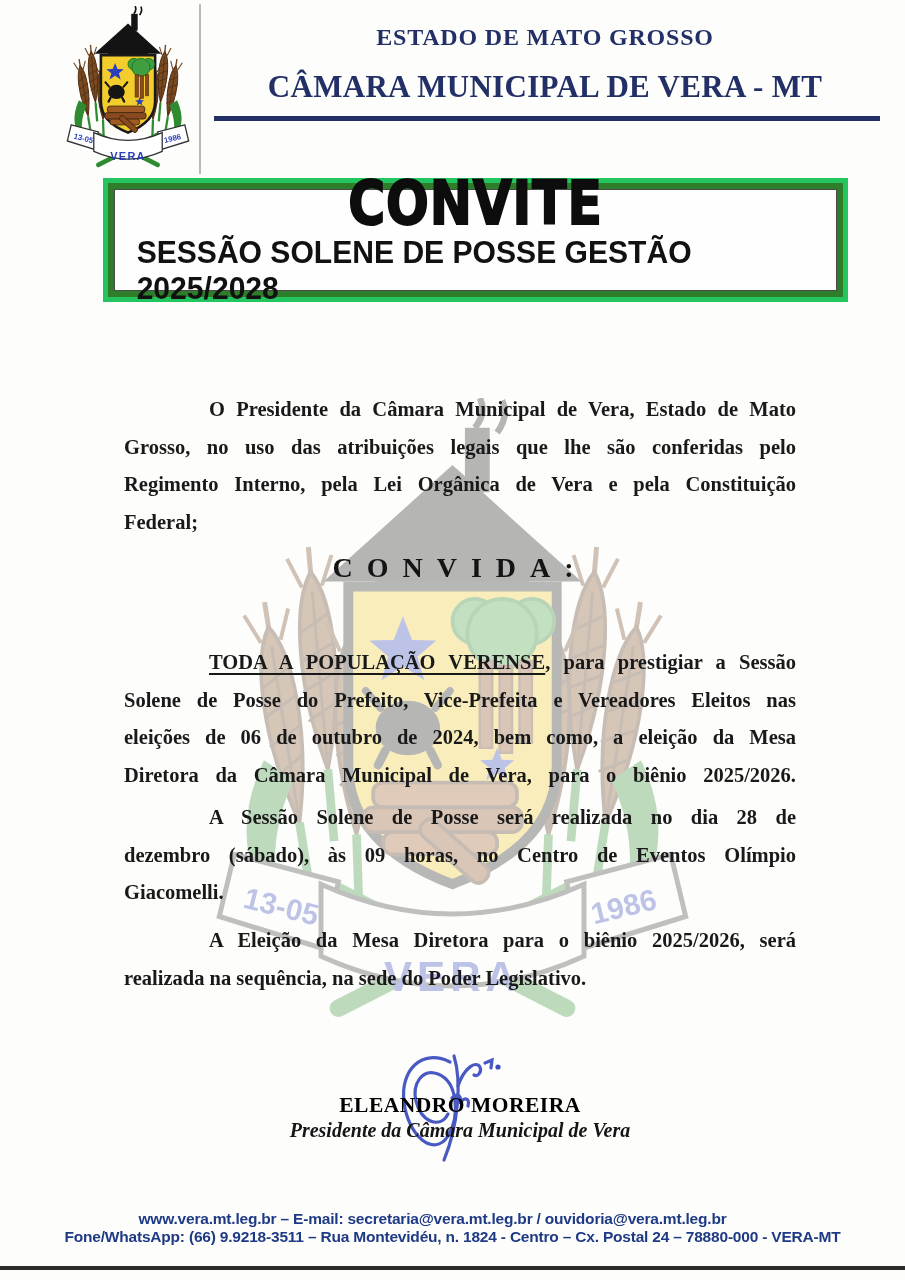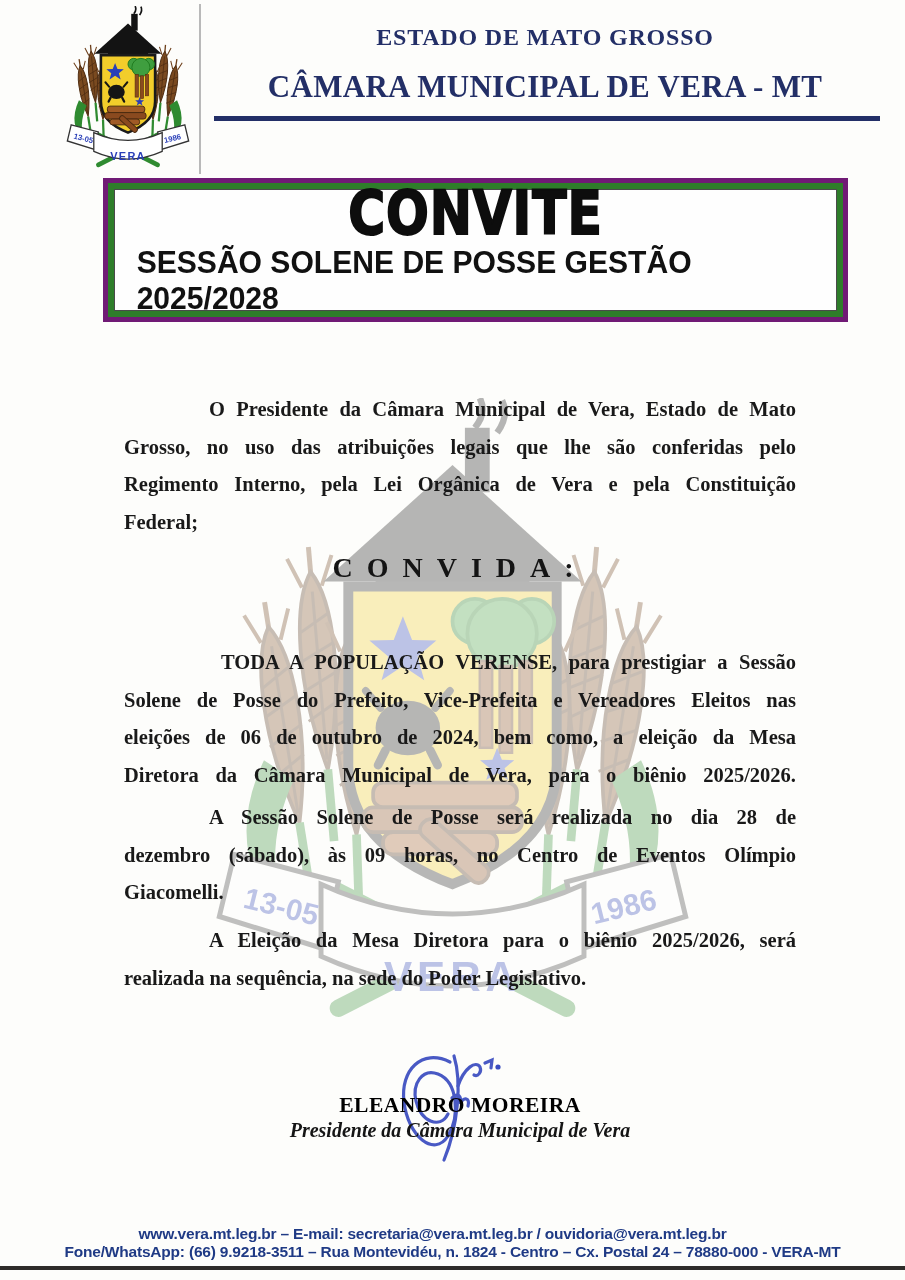--- a/index.html
+++ b/index.html
@@ -18,22 +18,22 @@
     position:absolute; left:205px; top:24px; width:680px; text-align:center;
     color:#232f67;
     font-family:Liberation Serif, serif;
   }
   .header-state { font-size:24px; font-weight:bold; letter-spacing:0.8px; }
   .header-org   { font-size:31px; font-weight:bold; margin-top:18px; letter-spacing:0.3px; }
   .header-rule  { position:absolute; left:214px; top:116px; width:666px; height:5px; background:#232f67; }
 
   
   .banner {
-    position:absolute; left:103px; top:178px; width:745px; height:144px;
-    border:5px solid #701a75; background:#2e7d2a; padding:6px;
+    position:absolute; left:103px; top:178px; width:745px; height:124px;
+    border:5px solid #22c55e; background:#2e7d2a; padding:6px;
   }
   .banner-inner {
     width:100%; height:100%; background:#fefefe; border:1px solid #4a4a4a;
     display:flex; flex-direction:column; align-items:center; justify-content:center;
   }
   .banner-title {
     font-family:"DejaVu Sans","Liberation Sans",sans-serif;
     font-weight:bold; font-size:60px; line-height:58px; color:#0d0d0d;
     -webkit-text-stroke:2px #0d0d0d;
     transform:scaleX(0.84); transform-origin:center; letter-spacing:1px;
@@ -52,21 +52,21 @@
 
   
   .bodytext { position:absolute; left:124px; width:672px; color:#191919; }
   .para { position:absolute; left:0; width:672px; }
   .line {
     font-size:20.5px; font-weight:bold; line-height:37.5px; height:37.5px;
     text-align:justify; text-align-last:justify; white-space:nowrap; overflow:visible;
   }
   .line.indent { padding-left:85px; }
   .line.last { text-align-last:left; }
-  .u-phrase { text-decoration-thickness:2px; text-underline-offset:4px;margin-left:12px; }
+  .u-phrase { text-decoration:underline; text-decoration-thickness:2px; text-underline-offset:4px; }
 
   .convida {
     position:absolute; left:0; width:672px; text-align:center;
     font-size:28px; font-weight:bold; letter-spacing:14px; color:#141414;
   }
 
   
   .sig-name {
     position:absolute; left:124px; top:1093px; width:672px; text-align:center;
     font-size:21.5px; font-weight:bold; letter-spacing:0.5px; color:#000000;
@@ -75,21 +75,21 @@
     position:absolute; left:124px; top:1119px; width:672px; text-align:center;
     font-size:20px; font-weight:bold; font-style:italic; color:#151515;
   }
   .signature { position:absolute; left:388px; top:1046px; width:118px; height:120px; }
 
   
   .footer {
     position:absolute; left:0; top:1210px; width:905px; text-align:center;
     font-family:"Liberation Sans",sans-serif; font-weight:bold; color:#1f3a85;
   }
-  .footer-line1 { font-size:15.5px; letter-spacing:-0.2px; margin-right:40px;margin-top:15px; }
+  .footer-line1 { font-size:15.5px; letter-spacing:-0.2px; margin-right:40px; }
   .footer-line2 { font-size:15.5px; letter-spacing:-0.2px; }
   .bottom-rule { position:absolute; left:0; top:1266px; width:905px; height:4px; background:#2e2c2a; }
 </style>
 </head>
 <body>
 
 <svg width="0" height="0" style="position:absolute" aria-hidden="true">
   <defs>
     <g id="ear">
       <path d="M0,-12 L0,-24" stroke="#6b3d18" stroke-width="2"></path>

